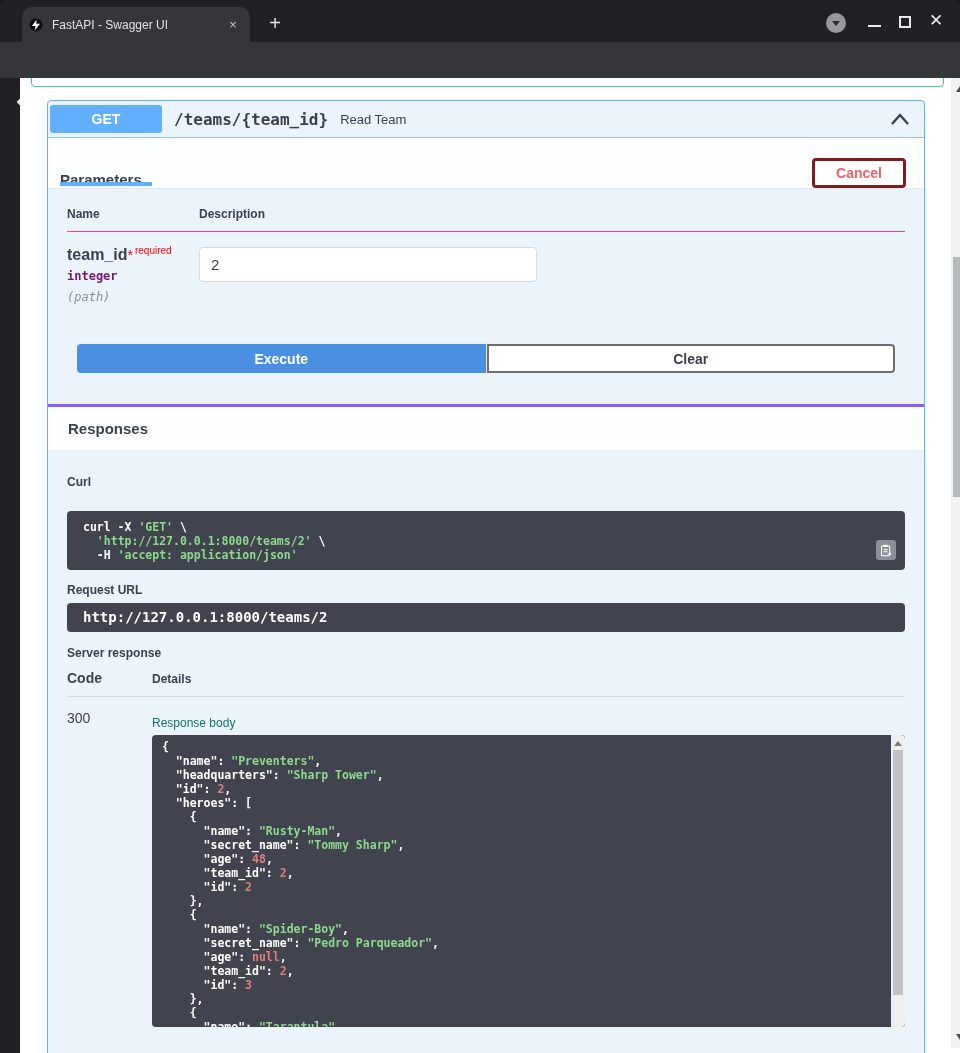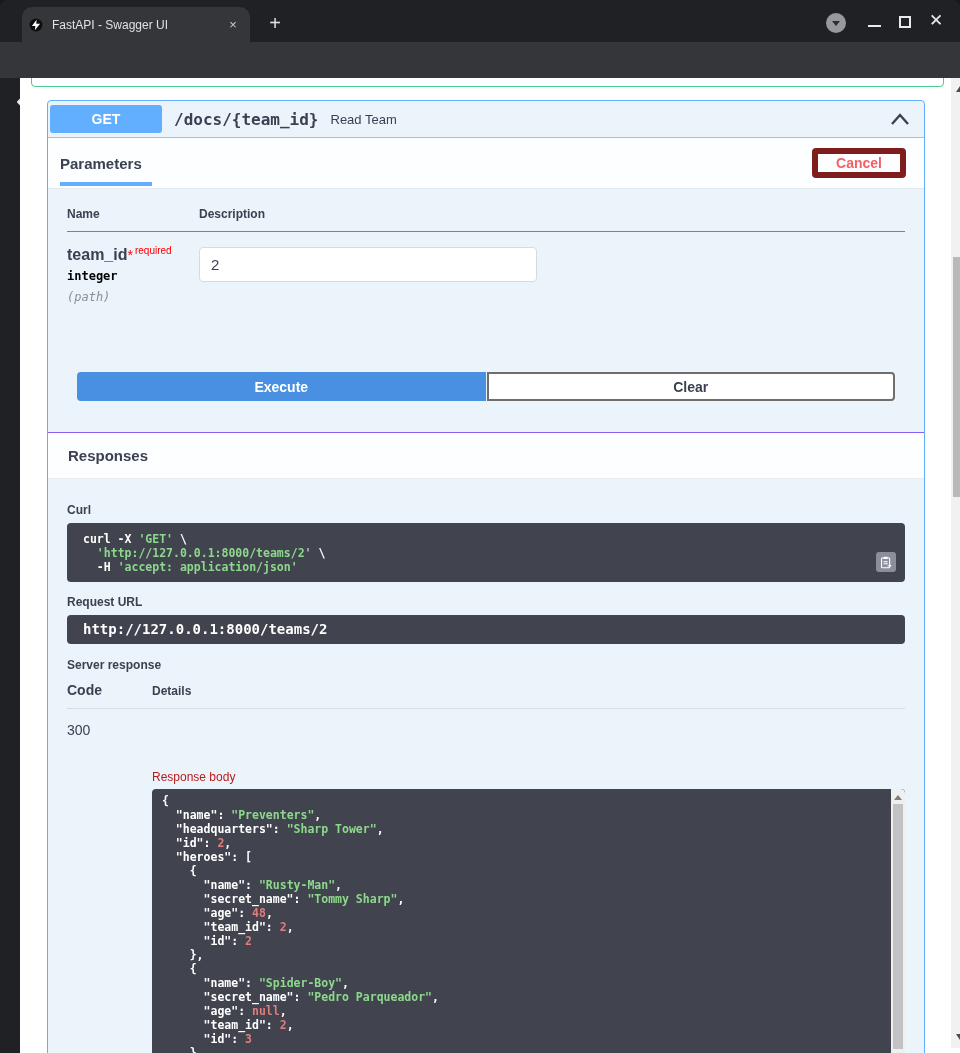--- a/index.html
+++ b/index.html
@@ -35,64 +35,64 @@
   
   .content { position:absolute; left:20px; top:78px; width:949px; height:1006px; background:#ffffff; overflow:hidden; }
   .prev-block { position:absolute; left:11px; top:-9px; width:913px; height:18px; background:#fff; border:1px solid #49cc90; border-radius:0 0 4px 4px; }
 
   .opblock { position:absolute; left:27px; top:22px; width:878px; height:1040px; background:#ebf3fb; border:1px solid #61affe; border-radius:4px; }
   .op-header { height:37px; display:flex; align-items:center; padding:0 14px 0 2px; border-bottom:1px solid #90c5fd; }
   .method-badge { width:112px; height:28px; background:#61affe; border-radius:3px; color:#fff; font-weight:bold; font-size:14px; display:flex; align-items:center; justify-content:center; }
   .op-path { font-family:"DejaVu Sans Mono", monospace; font-weight:bold; font-size:16px; color:#3b4151; margin-left:12px; }
   .op-summary { font-size:13px; color:#3b4151; margin-left:12px; flex:1; }
 
-  .section-header { height:51px; background:rgba(255,255,255,0.85); display:flex; align-items:center; padding:0 18px 0 12px; position:relative; border-bottom:1px solid #e4e9ef; }
+  .section-header { height:51px; background:rgba(255,255,255,0.85); display:flex; align-items:flex-end; padding:0 18px 0 12px; position:relative; border-bottom:1px solid #e4e9ef; }
   .tab-underline { position:absolute; left:12px; bottom:2px; width:92px; height:4px; background:#61affe; }
   .section-title { font-size:15px; font-weight:bold; color:#3b4151; }
-  .cancel-btn { margin-left:auto; width:94px; height:30px; border:6px solid #7f1d1d; border-radius:4px; color:#f55f5f; background:transparent; font-weight:bold; font-size:14px; font-family:"Liberation Sans",sans-serif; }
+  .cancel-btn { margin-left:auto; width:94px; height:30px; border:3px solid #7f1d1d; border-radius:4px; color:#f55f5f; background:transparent; font-weight:bold; font-size:14px; font-family:"Liberation Sans",sans-serif; }
 
   .params-area { padding:18px 19px 0 19px; }
   .cols-header { display:flex; padding-bottom:10px; border-bottom:1px solid #ec4899; }
   .col-h { font-size:12px; font-weight:bold; color:#3b4151; }
   .col1 { width:132px; flex:0 0 132px; }
   .param-row { display:flex; padding-top:13px; }
   .param-name { font-size:16px; font-weight:bold; color:#3b4151; }
   .req-star { color:#f00; font-size:14px; }
   .req-label { color:#f00; font-size:10px; vertical-align:super; margin-left:2px; }
-  .param-type { font-family:"DejaVu Sans Mono", monospace; font-size:12px; font-weight:bold; color:#000000; margin-top:5px; }
+  .param-type { font-family:"DejaVu Sans Mono", monospace; font-size:12px; font-weight:bold; color:#701a75; margin-top:5px; }
   .param-in { font-family:"DejaVu Sans Mono", monospace; font-size:12px; font-style:italic; color:#8b8f96; margin-top:7px; }
   .param-input { width:338px; height:35px; border:1px solid #d5dbe1; border-radius:4px; background:#fff; padding:0 11px; font-size:15px; color:#3b4151; font-family:"Liberation Sans",sans-serif; margin-top:2px; }
 
-  .execute-row { display:flex; gap:1px; margin:68px 29px 0 29px; }
+  .execute-row { display:flex; gap:1px; margin:40px 29px 0 29px; }
   .execute-btn { flex:1; height:29px; background:#4990e2; border:2px solid #4990e2; border-radius:4px 0 0 4px; color:#fff; font-weight:bold; font-size:14px; font-family:"Liberation Sans",sans-serif; }
   .clear-btn { flex:1; height:29px; background:#fff; border:2px solid #6e6e6e; border-radius:0 4px 4px 0; color:#3b4151; font-weight:bold; font-size:14px; font-family:"Liberation Sans",sans-serif; }
 
-  .responses-header { margin-top:31px; height:47px; background:rgba(255,255,255,0.85); display:flex; align-items:center; padding:0 20px; border-top:1px solid #8b5cf6; border-bottom:1px solid #e9edf2; }
+  .responses-header { margin-top:31px; height:47px; background:rgba(255,255,255,0.85); display:flex; align-items:center; padding:0 20px; border-top:3px solid #8b5cf6; border-bottom:1px solid #e9edf2; }
   .responses-body { padding:24px 19px 0 19px;border-radius:22px; }
   .block-label { font-size:12px; font-weight:bold; color:#3b4151; }
 
   .dark-block { background:#41444e; border-radius:4px; color:#fff; font-family:"DejaVu Sans Mono", monospace; font-weight:bold; }
-  .curl-block { margin-top:6px; padding:9px 16px 8px 16px; position:relative; }
+  .curl-block { margin-top:22px; padding:9px 16px 8px 16px; position:relative; }
   .code-lines .cl { white-space:pre; font-size:11.5px; line-height:14px; }
   .cl .p { color:#ffffff; }
   .cl .s { color:#8cd98c; }
   .cl .n { color:#e07c7c; }
   .copy-btn { position:absolute; right:9px; bottom:10px; width:20px; height:20px; border-radius:3px; background:#8a8f99; border:none; display:flex; align-items:center; justify-content:center; }
   .requrl-block { margin-top:6px; padding:8px 16px; font-size:14px; line-height:13px; }
   .label-mt1 { margin-top:13px; }
   .label-mt2 { margin-top:14px; }
 
   .resp-table { margin-top:4px; }
   .resp-cols { display:flex; padding:6px 0 10px 0; border-bottom:1px solid #d8dde3; }
   .col-code-h { font-size:14px; font-weight:bold; color:#3b4151; width:85px; flex:0 0 85px; }
   .col-details-h { font-size:12px; font-weight:bold; color:#3b4151; padding-top:2px; }
   .resp-row { display:flex; padding-top:13px; }
   .status-code { width:85px; flex:0 0 85px; font-size:14px; color:#3b4151; }
   .resp-detail { flex:1; }
-  .resp-body-label { font-size:12px; color:#b91c1c; padding-top:6px;margin-top:42px; }
+  .resp-body-label { font-size:12px; color:#0f766e; padding-top:6px; }
   .json-block { margin-top:5px; padding:5px 24px 5px 10px; position:relative; height:292px; overflow:hidden; }
   .inner-scrollbar { position:absolute; right:0; top:0; bottom:0; width:14px; background:#efefef; border-radius:0 4px 4px 0; }
   .inner-scrollbar .up { position:absolute; left:3px; top:6px; width:0; height:0; border-left:4px solid transparent; border-right:4px solid transparent; border-bottom:5px solid #7d7d7d; }
   .inner-thumb { position:absolute; left:2px; top:15px; width:10px; height:245px; background:#c2c2c4; }
 
   .page-scrollbar { position:absolute; right:0; top:0; width:18px; height:970px; background:#f1f1f2; }
   .page-scrollbar .up { position:absolute; left:5px; top:8px; width:0; height:0; border-left:4.5px solid transparent; border-right:4.5px solid transparent; border-bottom:6px solid #4a4d51; }
   .page-scrollbar .down { position:absolute; left:5px; bottom:8px; width:0; height:0; border-left:4.5px solid transparent; border-right:4.5px solid transparent; border-top:6px solid #4a4d51; }
   .page-thumb { position:absolute; left:2px; top:179px; width:14px; height:240px; background:#b8b9bb; }
 </style>
@@ -161,21 +161,21 @@
         <span></span>
       </div>
   </div>
 
   <div class="content">
     <div class="prev-block"></div>
 
     <div class="opblock">
       <div class="op-header">
         <span class="method-badge">GET</span>
-        <span class="op-path">/docs/{team_id}</span>
+        <span class="op-path">/teams/{team_id}</span>
         <span class="op-summary">Read Team</span>
         <svg width="20" height="14" viewBox="0 0 20 14" fill="none" stroke="#3b4151" stroke-width="2.4">
           <polyline points="2,12 10,3 18,12"></polyline>
         </svg>
       </div>
 
       <div class="section-header">
         <span class="section-title">Parameters</span>
         <span class="tab-underline"></span>
         <button class="cancel-btn">Cancel</button>

